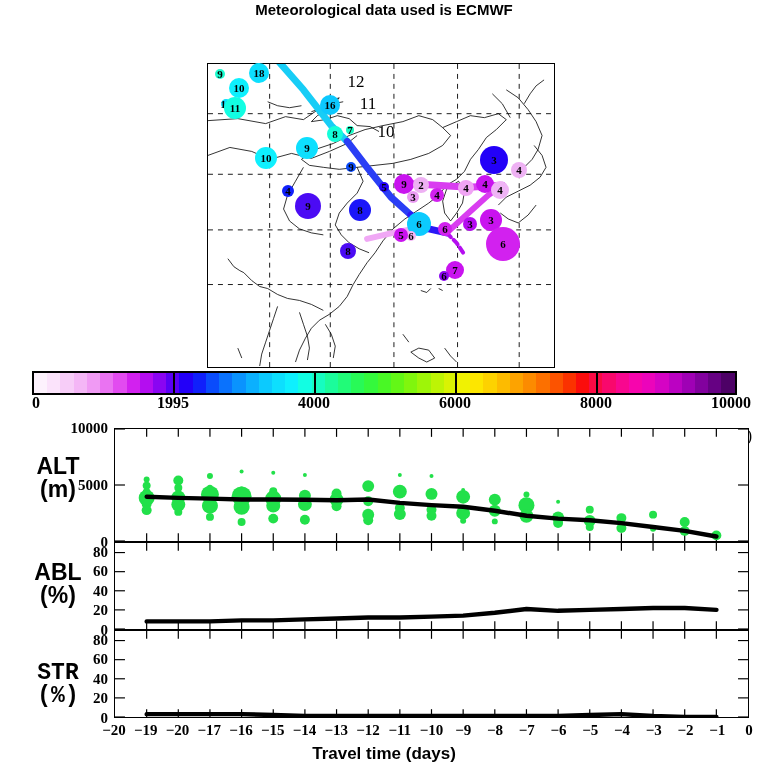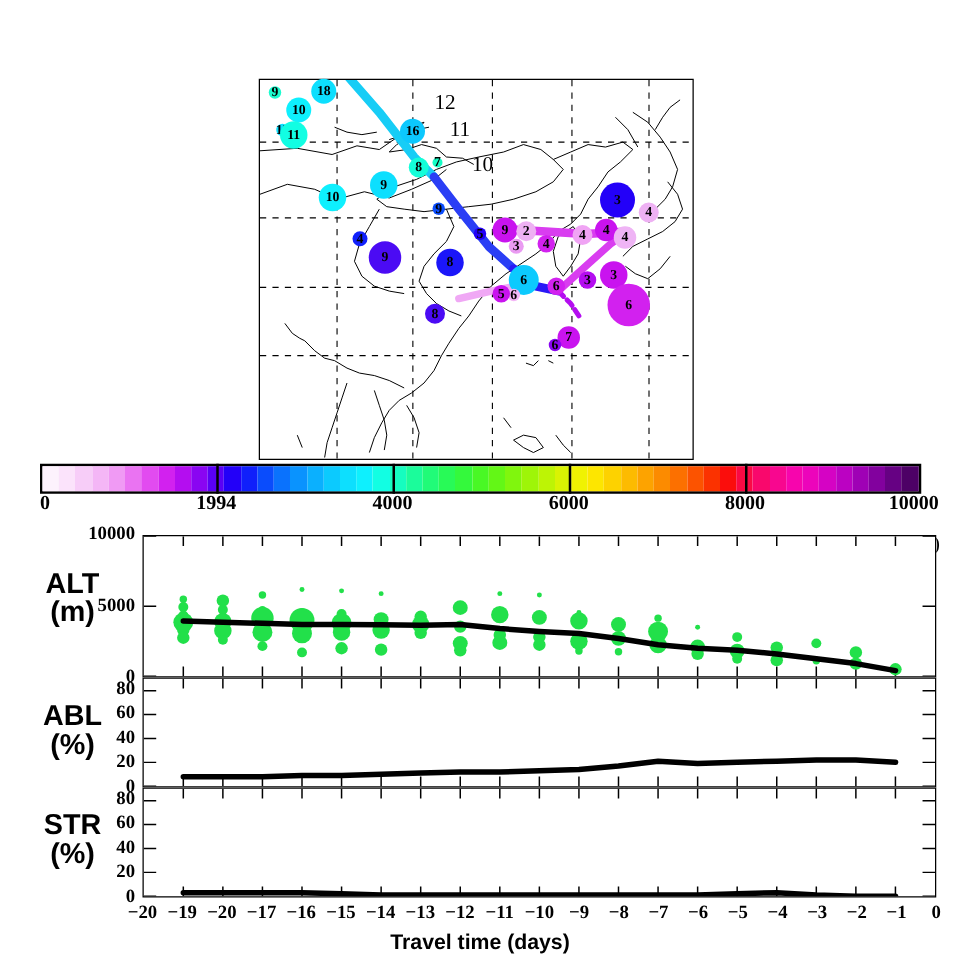--- a/index.html
+++ b/index.html
@@ -44,37 +44,38 @@
          border:1.5px solid #000;box-sizing:border-box;background:#fff;}
   #panel-alt{top:428px;height:114px;}
   #panel-abl{top:542px;height:88px;}
   #panel-str{top:630px;height:88px;}
   .panel svg{display:block;width:100%;height:100%;}
 
   .rowlabel{position:absolute;left:8px;width:100px;text-align:center;
             font-weight:bold;font-size:23px;line-height:1.0;}
   #lab-alt{top:455px;}
   #lab-abl{top:561px;}
-  #lab-str{top:648px;}
+  #lab-str{top:662px;font-family:Liberation Mono, monospace;}
 
   .ytick{position:absolute;right:0;transform:translateY(-50%);
          font-family:"Liberation Serif", serif;font-weight:bold;font-size:15px;
          white-space:nowrap;}
   .ytickbox{position:absolute;left:0;width:108px;height:0;}
 
   .xtick{position:absolute;transform:translateX(-50%);
          font-family:"Liberation Serif", serif;font-weight:bold;font-size:15px;}
   #xticklabels{left:0;top:722px;width:768px;height:20px;}
   #xaxis-title{left:0;top:744px;width:768px;text-align:center;
                font-weight:bold;font-size:17px;}
 </style>
 </head>
 <body>
 
 <div class="abs" id="title-block">
+  <div class="title-line" id="title-met">Meteorological data used is ECMWF</div>
 </div>
 
 <div class="abs" id="map-panel">
   <svg id="map-svg" viewBox="0 0 348 305" preserveAspectRatio="none">
 
     <g stroke="#000" stroke-width="0.9" stroke-dasharray="5,5" fill="none">
       <line x1="0" y1="50" x2="348" y2="50"></line>
       <line x1="0" y1="111" x2="348" y2="111"></line>
       <line x1="0" y1="167" x2="348" y2="167"></line>
       <line x1="0" y1="222" x2="348" y2="222"></line>
@@ -303,21 +304,21 @@
       <i style="background: rgb(213, 3, 196);"></i>
       <i style="background: rgb(187, 2, 194);"></i>
       <i style="background: rgb(159, 1, 181);"></i>
       <i style="background: rgb(130, 1, 158);"></i>
       <i style="background: rgb(102, 1, 131);"></i>
       <i style="background: rgb(77, 1, 102);"></i>
     </div>
 </div>
 <div id="cbar-ticklabels" class="abs">
     <div class="cbtick" style="left: 36px;">0</div>
-    <div class="cbtick" style="left: 173px;">1994</div>
+    <div class="cbtick" style="left: 173px;">1995</div>
     <div class="cbtick" style="left: 314px;">4000</div>
     <div class="cbtick" style="left: 455px;">6000</div>
     <div class="cbtick" style="left: 596px;">8000</div>
     <div class="cbtick" style="left: 731px;">10000</div>
   </div>
 <div id="cbar-axis-title" class="abs">Altitude (m)</div>
 
 <div class="rowlabel abs" id="lab-alt">
   <div>ALT</div>
   <div>(m)</div>

